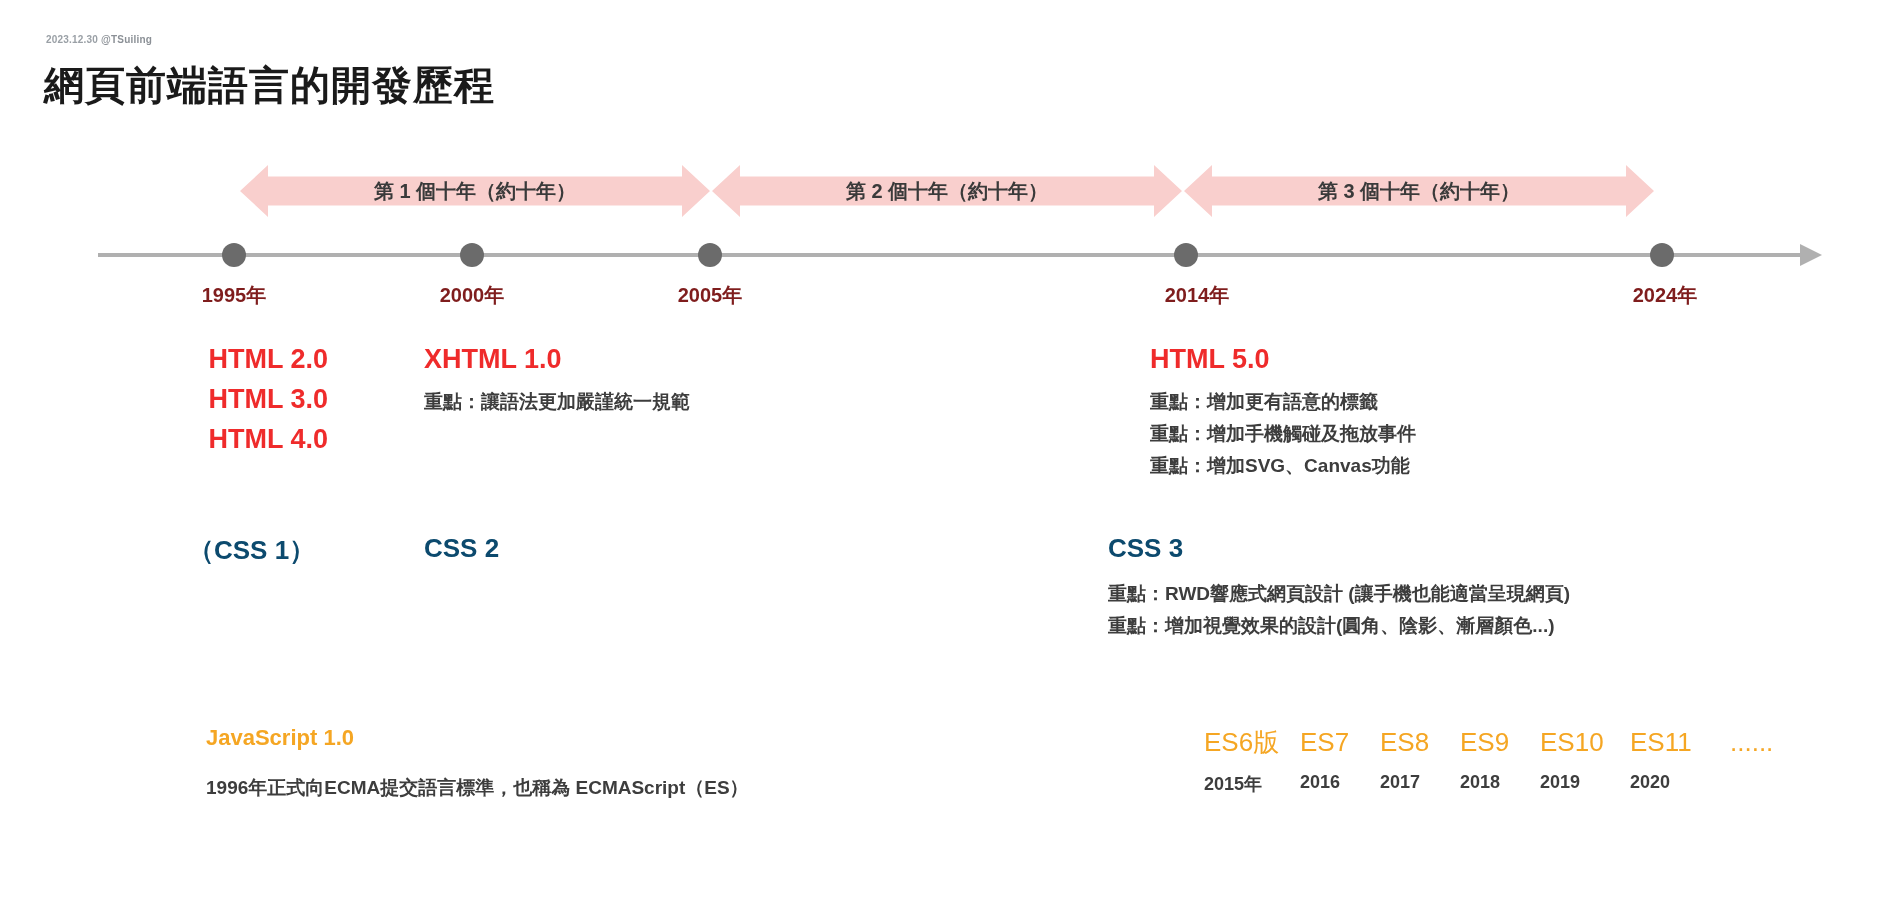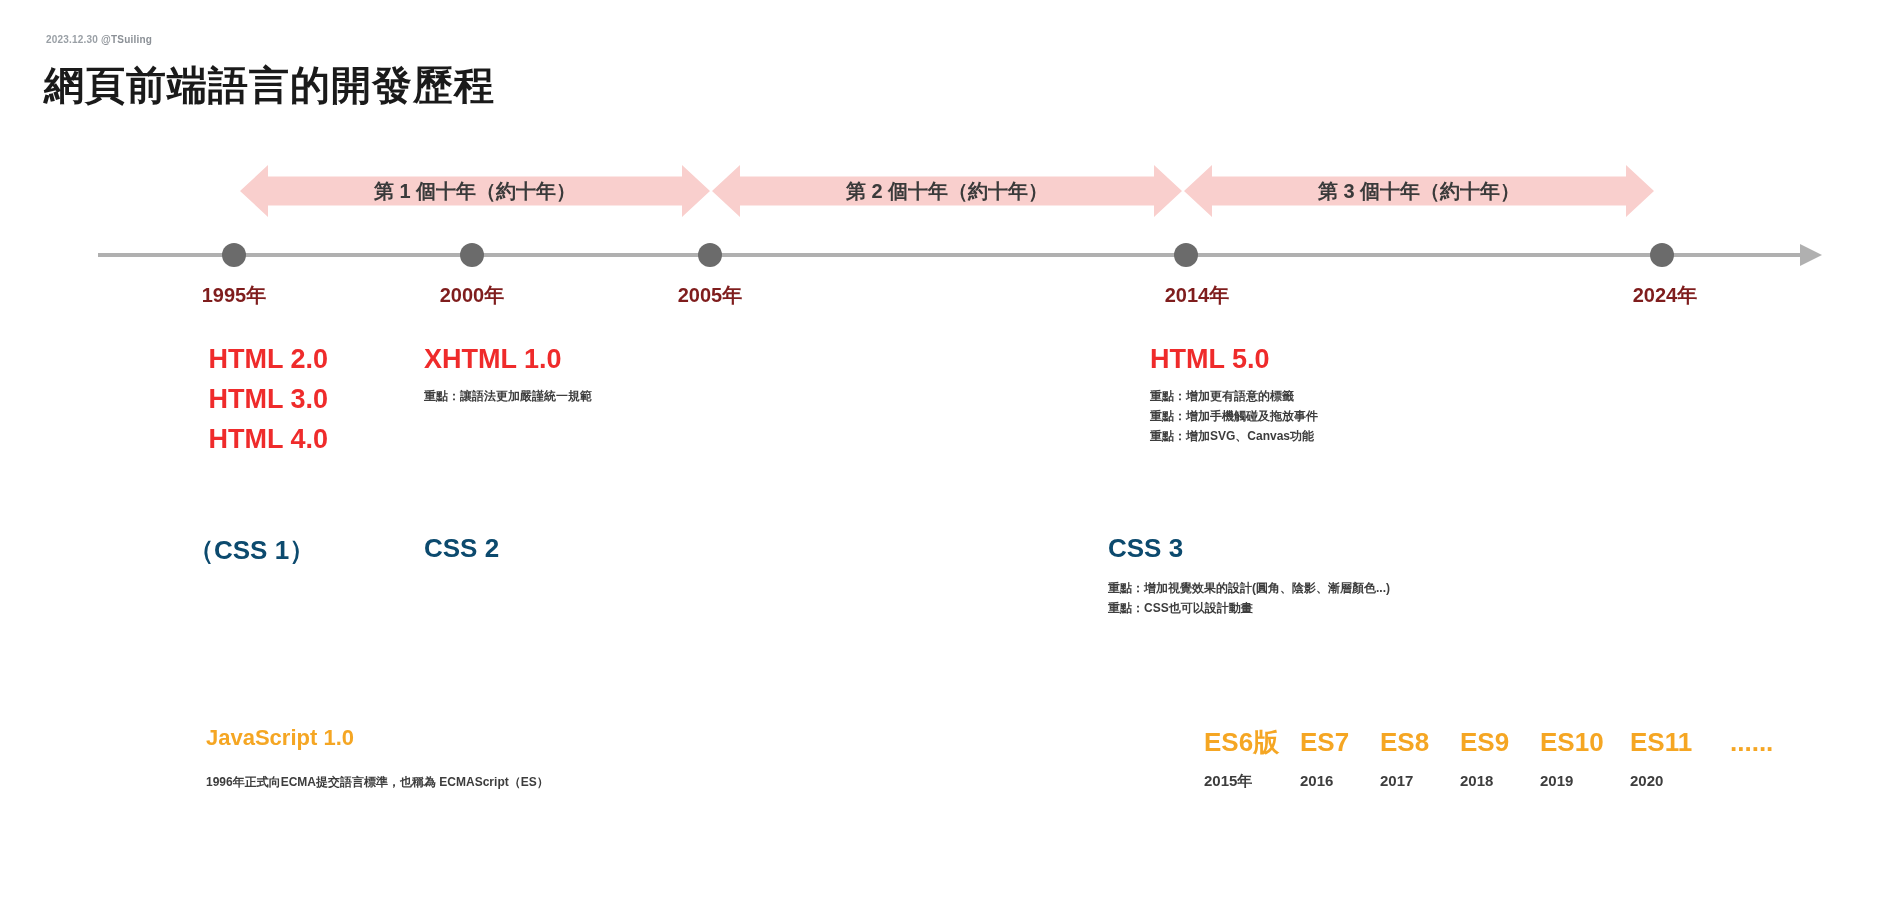--- a/index.html
+++ b/index.html
@@ -123,42 +123,42 @@
     font-size: 26px;
     font-weight: bold;
     color: #0c4a6e;
   }
   .j-head {
     font-size: 22px;
     font-weight: bold;
     color: #f5a623;
   }
   .note {
-    font-size: 12px;
+    font-size: 19px;
     font-weight: bold;
     color: #3d3d3d;
     line-height: 1.68;
   }
 
   .es-row {
     position: absolute;
     display: flex;
     align-items: baseline;
     white-space: nowrap;
   }
   .es-row .es {
     font-size: 26px;
-    font-weight: bold;
+    font-weight: normal;
     color: #f5a623;
   }
   .es-years {
     position: absolute;
     display: flex;
     white-space: nowrap;
-    font-size: 15px;
+    font-size: 18px;
     font-weight: bold;
     color: #3d3d3d;
   }
 </style>
 </head>
 <body>
 
 <div class="meta">
   <span>2023.12.30</span>
   <span class="handle">@TSuiling</span>
@@ -207,22 +207,22 @@
   <div>重點：增加更有語意的標籤</div>
   <div>重點：增加手機觸碰及拖放事件</div>
   <div>重點：增加SVG、Canvas功能</div>
 </div>
 
 <div class="block c-head" style="left:188px; top:533px;">（CSS 1）</div>
 <div class="block c-head" style="left:424px; top:533px;">CSS 2</div>
 
 <div class="block c-head" style="left:1108px; top:533px;">CSS 3</div>
 <div class="block note" style="left:1108px; top:578px;">
+  <div>重點：RWD響應式網頁設計 (讓手機也能適當呈現網頁)</div>
   <div>重點：增加視覺效果的設計(圓角、陰影、漸層顏色...)</div>
-  <div>重點：CSS也可以設計動畫</div>
 </div>
 
 <div class="block j-head" style="left:206px; top:725px;">JavaScript 1.0</div>
 <div class="block note" style="left:206px; top:772px;">1996年正式向ECMA提交語言標準，也稱為 ECMAScript（ES）</div>
 
 <div class="es-row" style="left:1204px; top:725px;">
   <span class="es" style="width:96px;">ES6版</span>
   <span class="es" style="width:80px;">ES7</span>
   <span class="es" style="width:80px;">ES8</span>
   <span class="es" style="width:80px;">ES9</span>

